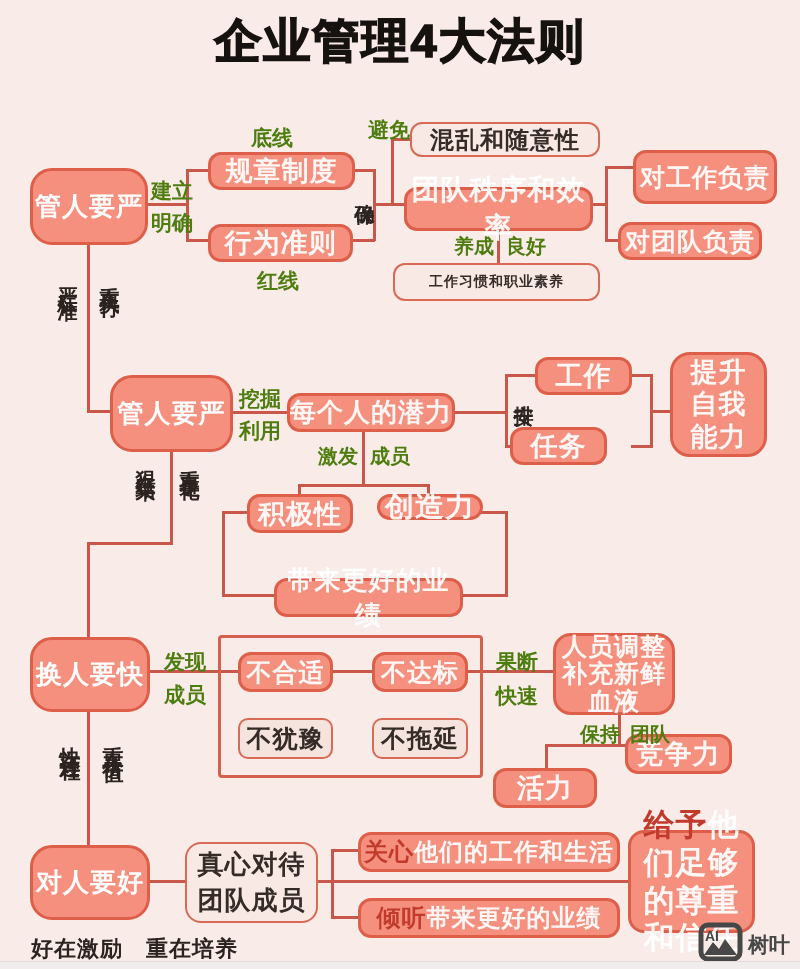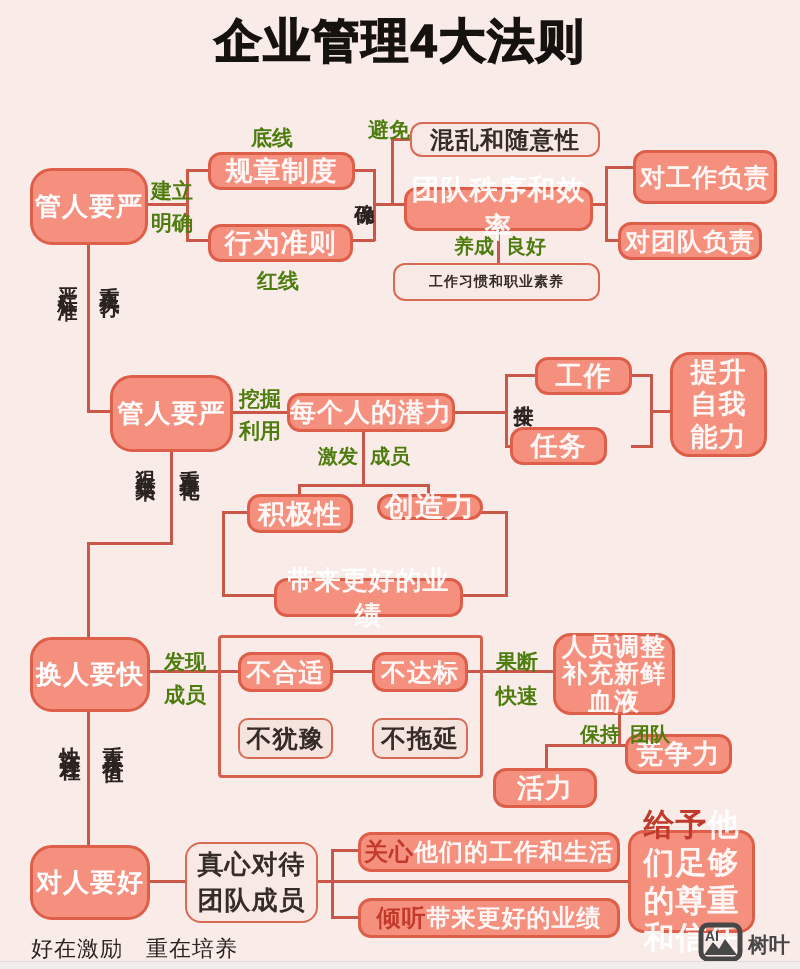--- a/index.html
+++ b/index.html
@@ -35,21 +35,21 @@
 
   
   .vlab{writing-mode:vertical-rl;text-orientation:upright;color:#2B2320;font-weight:700;
         font-size:21px;letter-spacing:5px;z-index:3;}
   .vsmall{writing-mode:vertical-rl;text-orientation:upright;color:#2B2320;font-weight:700;
         font-size:20px;letter-spacing:1px;z-index:3;}
 
   .wrap{word-break:break-all;line-height:1.2;}
   .accent{color:#C13A2B;font-weight:900;}
 
-  .note{color:#2B2320;font-weight:400;font-size:22px;letter-spacing:1px;}
+  .note{color:#2B2320;font-weight:700;font-size:22px;letter-spacing:1px;}
 
   .bottombar{left:0;bottom:0;width:800px;height:8px;background:#F0EDEC;border-top:1px solid #DFDCDB;z-index:5;}
 
   .wm-text{color:#474747;font-weight:700;font-size:21px;z-index:5;}
 </style>
 </head>
 <body>
 
 <div id="canvas">
 

